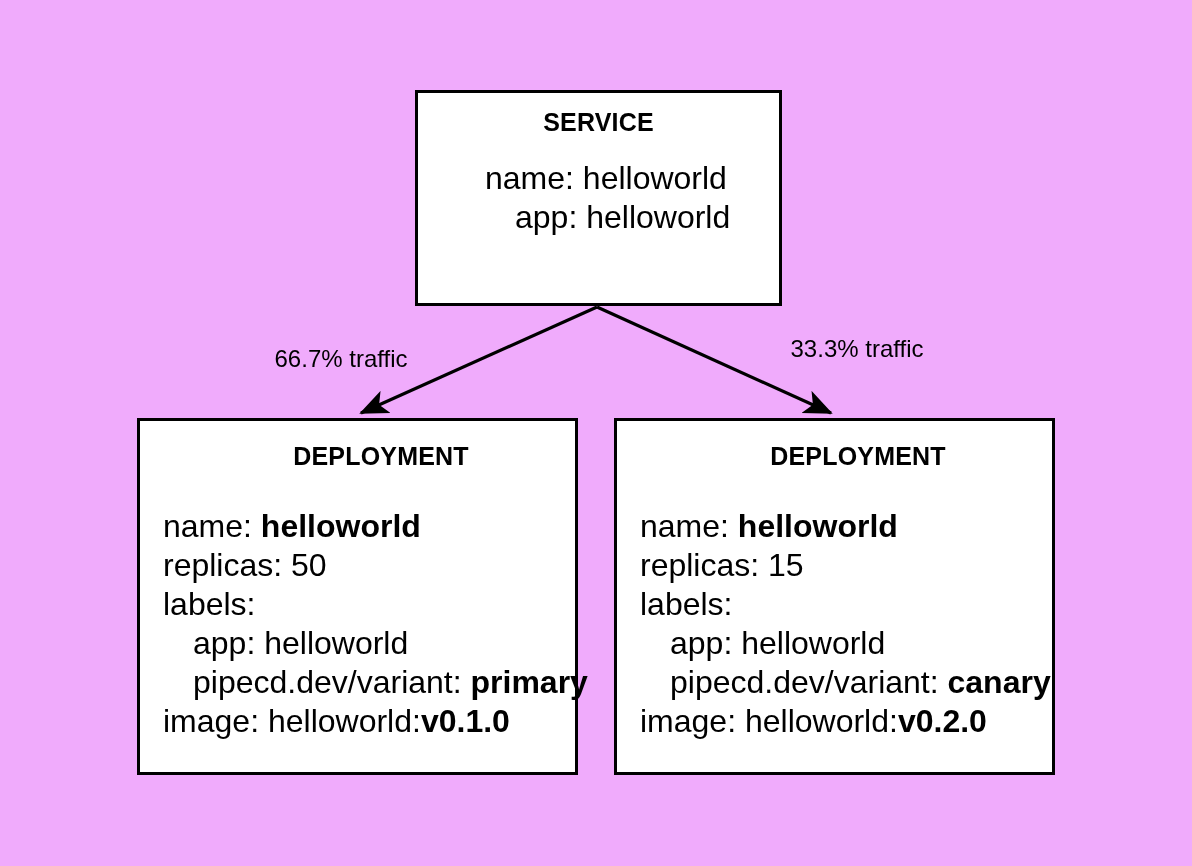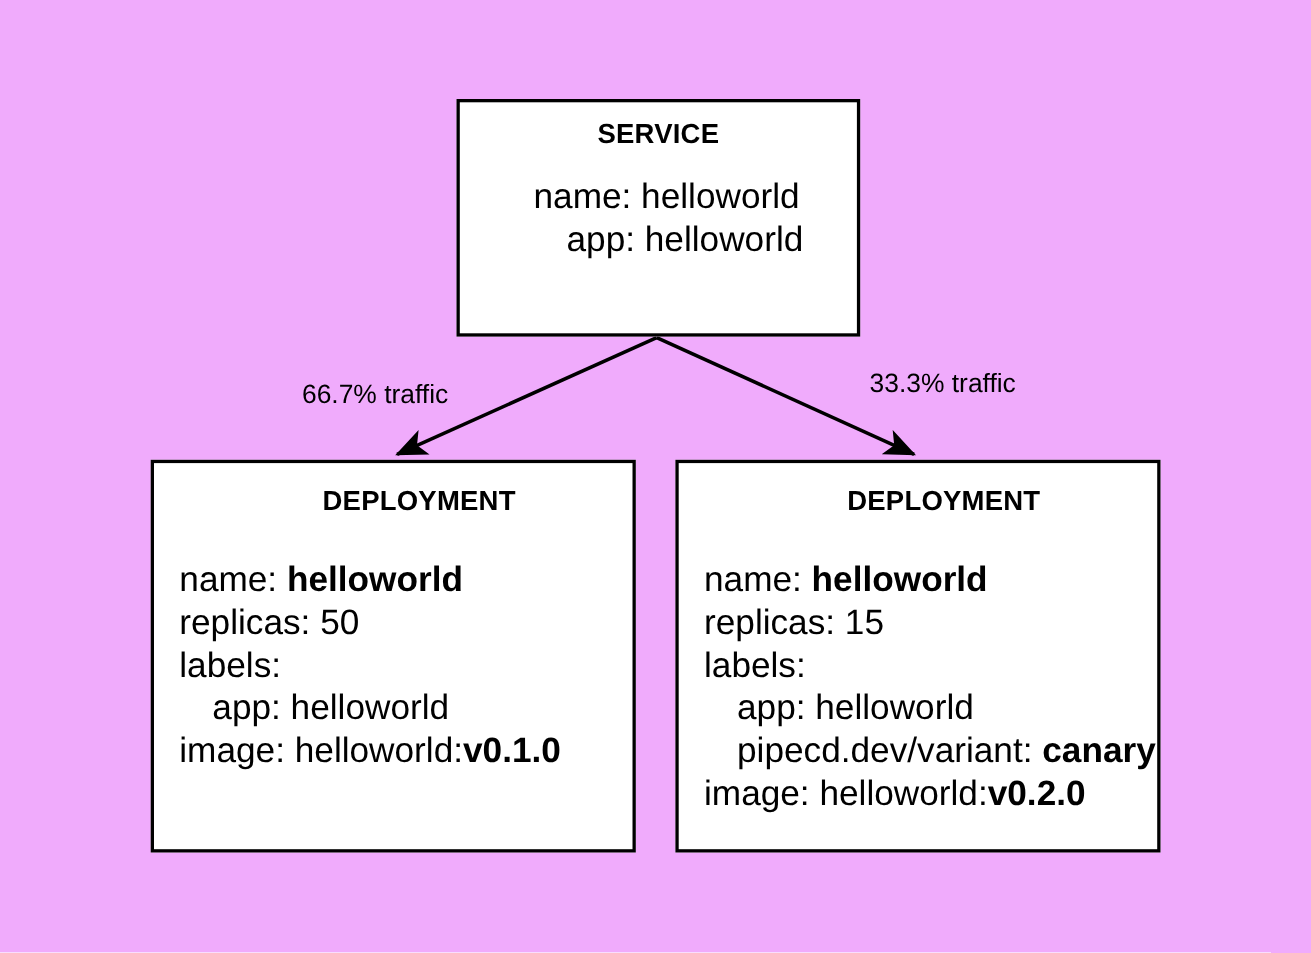--- a/index.html
+++ b/index.html
@@ -115,20 +115,21 @@
     </div>
   </div>
 
   <div class="node deployment-node" id="deployment-primary">
     <div class="node-title">DEPLOYMENT</div>
     <div class="node-body">
       <span class="row"><span>name: </span><b>helloworld</b></span>
       <span class="row"><span>replicas: </span><span>50</span></span>
       <span class="row">labels:</span>
       <span class="row indent">app: helloworld</span>
+      <span class="row indent"><span>pipecd.dev/variant: </span><b>primary</b></span>
       <span class="row"><span>image: helloworld:</span><b>v0.1.0</b></span>
     </div>
   </div>
 
   <div class="node deployment-node" id="deployment-canary">
     <div class="node-title">DEPLOYMENT</div>
     <div class="node-body">
       <span class="row"><span>name: </span><b>helloworld</b></span>
       <span class="row"><span>replicas: </span><span>15</span></span>
       <span class="row">labels:</span>

